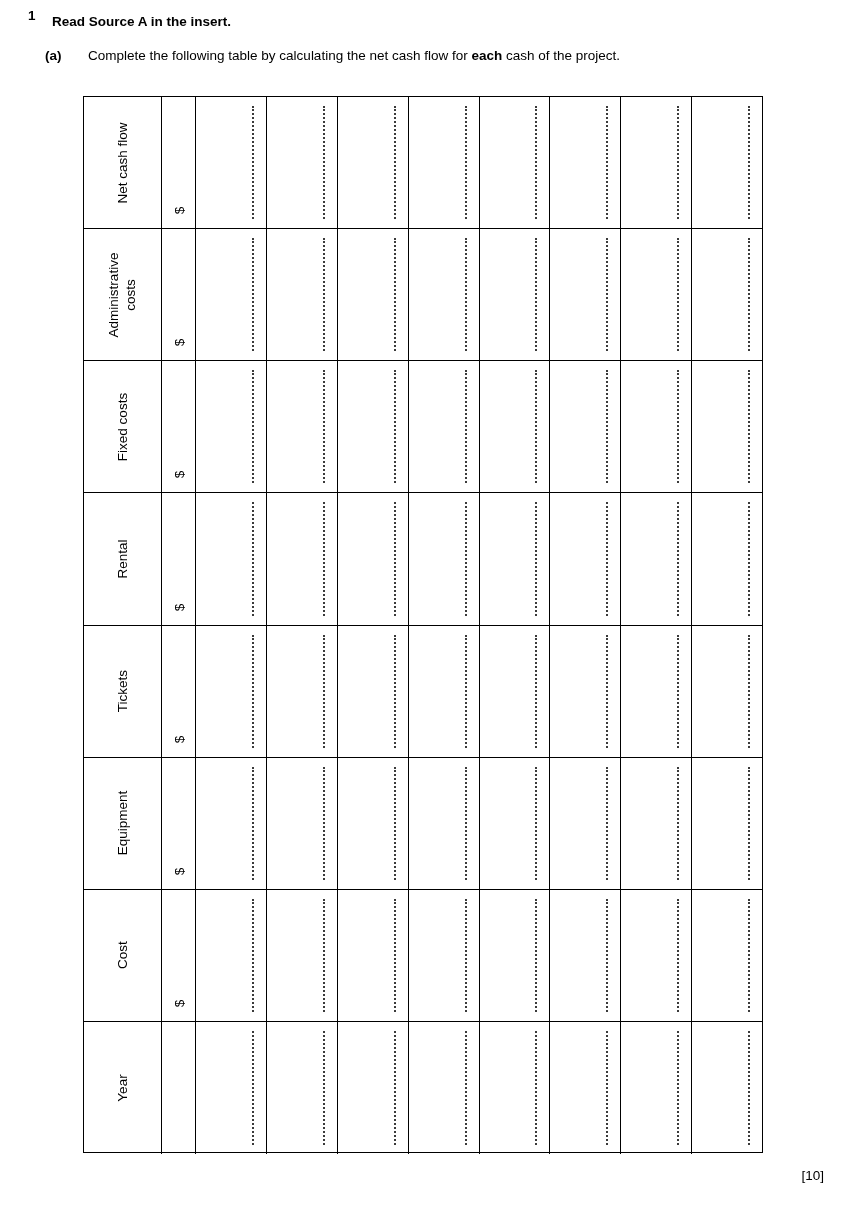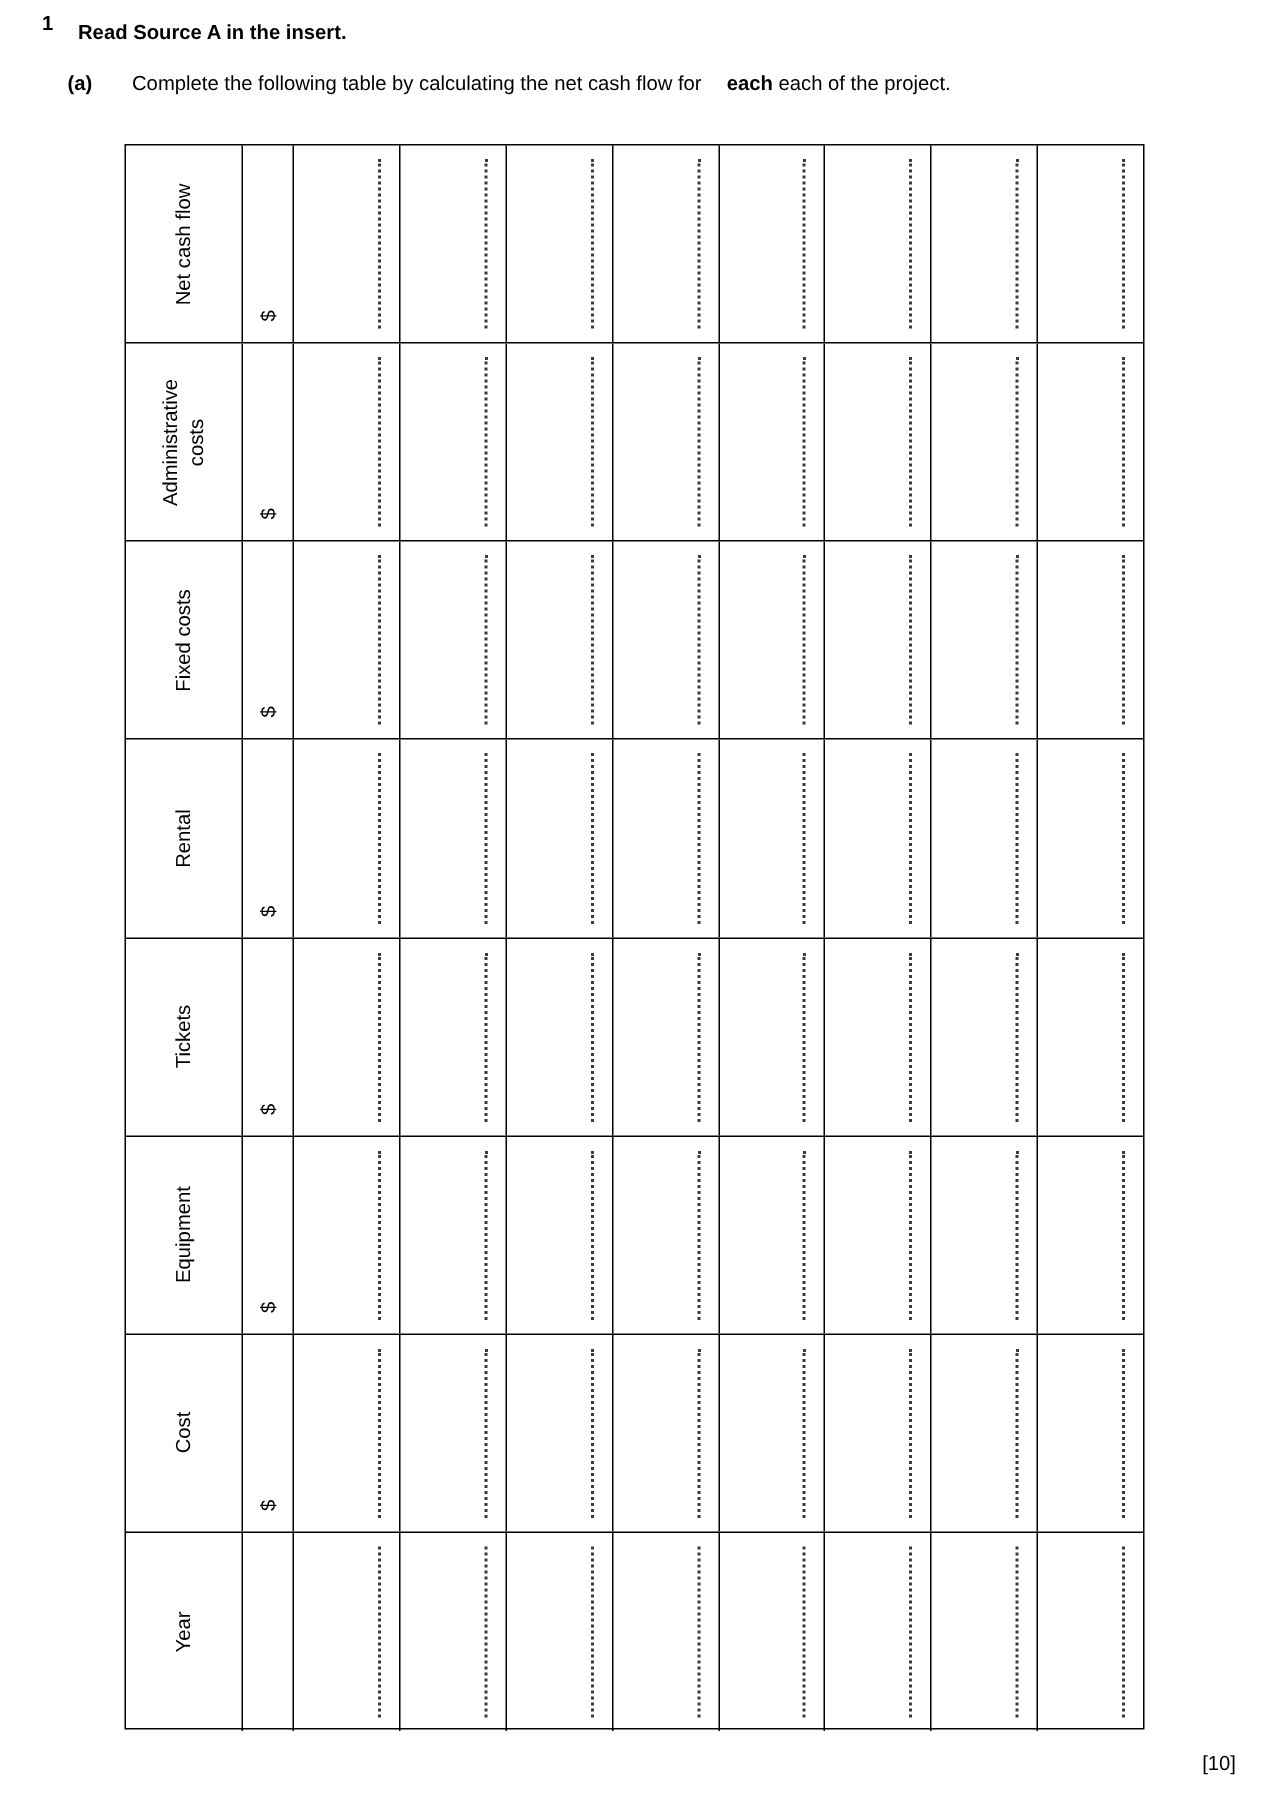--- a/index.html
+++ b/index.html
@@ -54,21 +54,21 @@
     font-size: 13.5px;
     font-weight: bold;
   }
   .part-text {
     position: absolute;
     left: 88px;
     top: 0;
     font-size: 13.5px;
     white-space: nowrap;
   }
-  .part-text b { font-weight: bold; margin-left: 13px; }
+  .part-text b { font-weight: bold; }
 
   
   
   .table-wrap {
     position: absolute;
     left: 83px;
     top: 96px;
     width: 680px;
     height: 1057px;
     border: 1.2px solid #000;
@@ -154,21 +154,21 @@
 </head>
 <body>
 
 <div class="q-head">
   <span class="q-num">1</span>
   <span class="q-title">Read Source A in the insert.</span>
 </div>
 
 <div class="part-a">
   <span class="part-label">(a)</span>
-  <span class="part-text"><span>Complete the following table by calculating the net cash flow for </span><b>each</b><span> each of the project.</span></span>
+  <span class="part-text"><span>Complete the following table by calculating the net cash flow for </span><b>each</b><span> cash of the project.</span></span>
 </div>
 
 <div class="table-wrap">
 
   <div class="band">
     <div class="band-head">
       <span class="rot">Net cash flow</span>
     </div>
     <div class="band-cur">
       <span class="cur-glyph">$</span>

